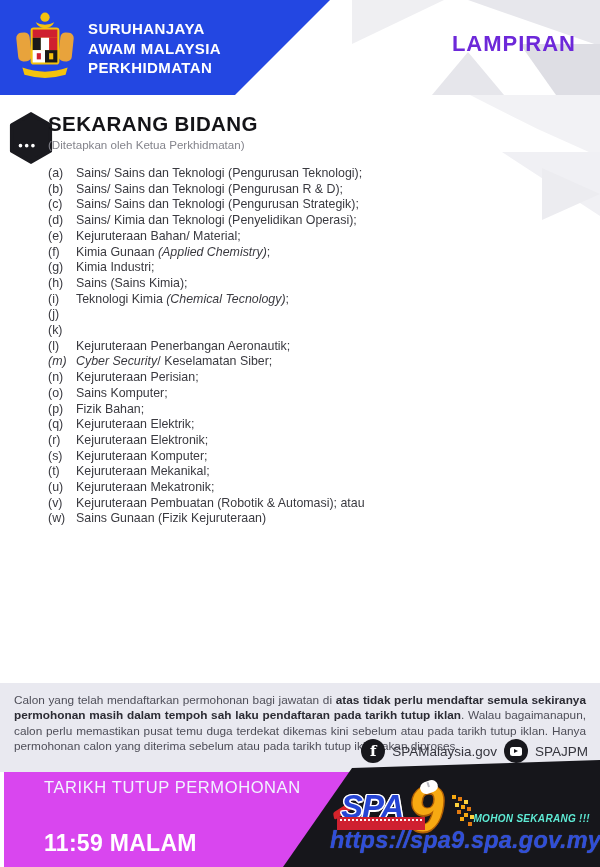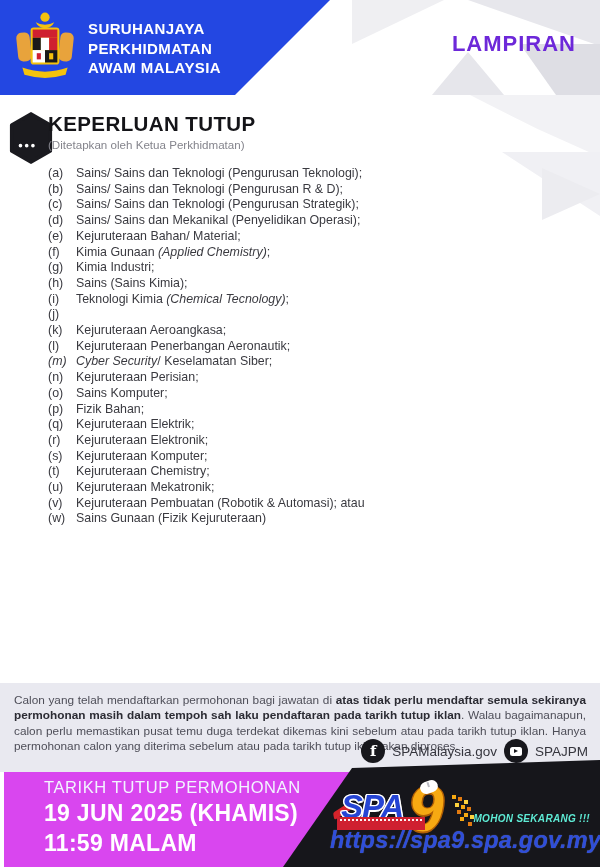--- a/index.html
+++ b/index.html
@@ -110,57 +110,57 @@
       <rect x="34" y="27" width="8" height="12" fill="#cf2030"></rect>
       <rect x="18" y="39" width="12" height="12" fill="#fff"></rect>
       <rect x="30" y="39" width="12" height="12" fill="#1a1a1a"></rect>
       <rect x="22" y="42" width="4" height="6" fill="#cf2030"></rect>
       <rect x="34" y="42" width="4" height="6" fill="#f4c20d"></rect>
       <path d="M8 56 Q30 64 52 56 L50 63 Q30 69 10 63 Z" fill="#f4c20d"></path>
     </svg>
 
     <div class="org-name">
       <div>SURUHANJAYA</div>
+      <div>AWAM MALAYSIA</div>
       <div>PERKHIDMATAN</div>
-      <div>AWAM MALAYSIA</div>
     </div>
     <div class="corner-label">LAMPIRAN</div>
   </div>
 
   <span class="tri b1"></span>
   <span class="tri b2"></span>
   <span class="tri b3"></span>
 
   <div class="title-block">
     <svg class="hex-icon" viewBox="0 0 48 54">
       <path d="M24 2 L44 13.5 L44 40.5 L24 52 L4 40.5 L4 13.5 Z" fill="#1a1a1f" stroke="#1a1a1f" stroke-width="4" stroke-linejoin="round"></path>
       <circle cx="13" cy="35" r="1.9" fill="#fff"></circle>
       <circle cx="19.5" cy="35" r="1.9" fill="#fff"></circle>
       <circle cx="26" cy="35" r="1.9" fill="#fff"></circle>
     </svg>
-    <div class="sec-title">KEPERLUAN TUTUP</div>
+    <div class="sec-title">SEKARANG BIDANG</div>
     <div class="sec-subtitle">(Ditetapkan oleh Ketua Perkhidmatan)</div>
   </div>
 
   <div class="fields">
       <div class="frow">
         <span class="fkey">(a)</span>
         <span><span>Sains/ Sains dan Teknologi (Pengurusan Teknologi);</span></span>
       </div>
       <div class="frow">
         <span class="fkey">(b)</span>
         <span><span>Sains/ Sains dan Teknologi (Pengurusan R &amp; D);</span></span>
       </div>
       <div class="frow">
         <span class="fkey">(c)</span>
         <span><span>Sains/ Sains dan Teknologi (Pengurusan Strategik);</span></span>
       </div>
       <div class="frow">
         <span class="fkey">(d)</span>
-        <span><span>Sains/ Sains dan Mekanikal (Penyelidikan Operasi);</span></span>
+        <span><span>Sains/ Kimia dan Teknologi (Penyelidikan Operasi);</span></span>
       </div>
       <div class="frow">
         <span class="fkey">(e)</span>
         <span><span>Kejuruteraan Bahan/ Material;</span></span>
       </div>
       <div class="frow">
         <span class="fkey">(f)</span>
         <span><span>Kimia Gunaan </span><span class="it">(Applied Chemistry)</span><span>;</span></span>
       </div>
       <div class="frow">
@@ -173,21 +173,20 @@
       </div>
       <div class="frow">
         <span class="fkey">(i)</span>
         <span><span>Teknologi Kimia </span><span class="it">(Chemical Tecnology)</span><span>;</span></span>
       </div>
       <div class="frow">
         <span class="fkey">(j)</span>
       </div>
       <div class="frow">
         <span class="fkey">(k)</span>
-        <span><span>Kejuruteraan Aeroangkasa;</span></span>
       </div>
       <div class="frow">
         <span class="fkey">(l)</span>
         <span><span>Kejuruteraan Penerbangan Aeronautik;</span></span>
       </div>
       <div class="frow">
         <span class="fkey it">(m)</span>
         <span><span class="it">Cyber Security</span><span>/ Keselamatan Siber;</span></span>
       </div>
       <div class="frow">
@@ -209,21 +208,21 @@
       <div class="frow">
         <span class="fkey">(r)</span>
         <span><span>Kejuruteraan Elektronik;</span></span>
       </div>
       <div class="frow">
         <span class="fkey">(s)</span>
         <span><span>Kejuruteraan Komputer;</span></span>
       </div>
       <div class="frow">
         <span class="fkey">(t)</span>
-        <span><span>Kejuruteraan Chemistry;</span></span>
+        <span><span>Kejuruteraan Mekanikal;</span></span>
       </div>
       <div class="frow">
         <span class="fkey">(u)</span>
         <span><span>Kejuruteraan Mekatronik;</span></span>
       </div>
       <div class="frow">
         <span class="fkey">(v)</span>
         <span><span>Kejuruteraan Pembuatan (Robotik &amp; Automasi); atau</span></span>
       </div>
       <div class="frow">
@@ -243,21 +242,20 @@
       <span class="sicon">
           <span class="yt-rect"></span>
           <span class="yt-tri"></span>
         </span>
       <span class="slabel">SPAJPM</span>
     </div>
   </div>
 
   <div class="footer">
     <div class="fd-heading">TARIKH TUTUP PERMOHONAN</div>
-    <div class="fd-date">19 JUN 2025 (KHAMIS)</div>
     <div class="fd-time">11:59 MALAM</div>
   </div>
 
   <div class="black-wedge">
     <span class="spa-swoosh"></span>
     <span class="spa-word">SPA</span>
     <span class="spa-nine">9</span>
     <span class="mouse"></span>
     <span class="pixels"></span>
     <span class="spa-banner">

